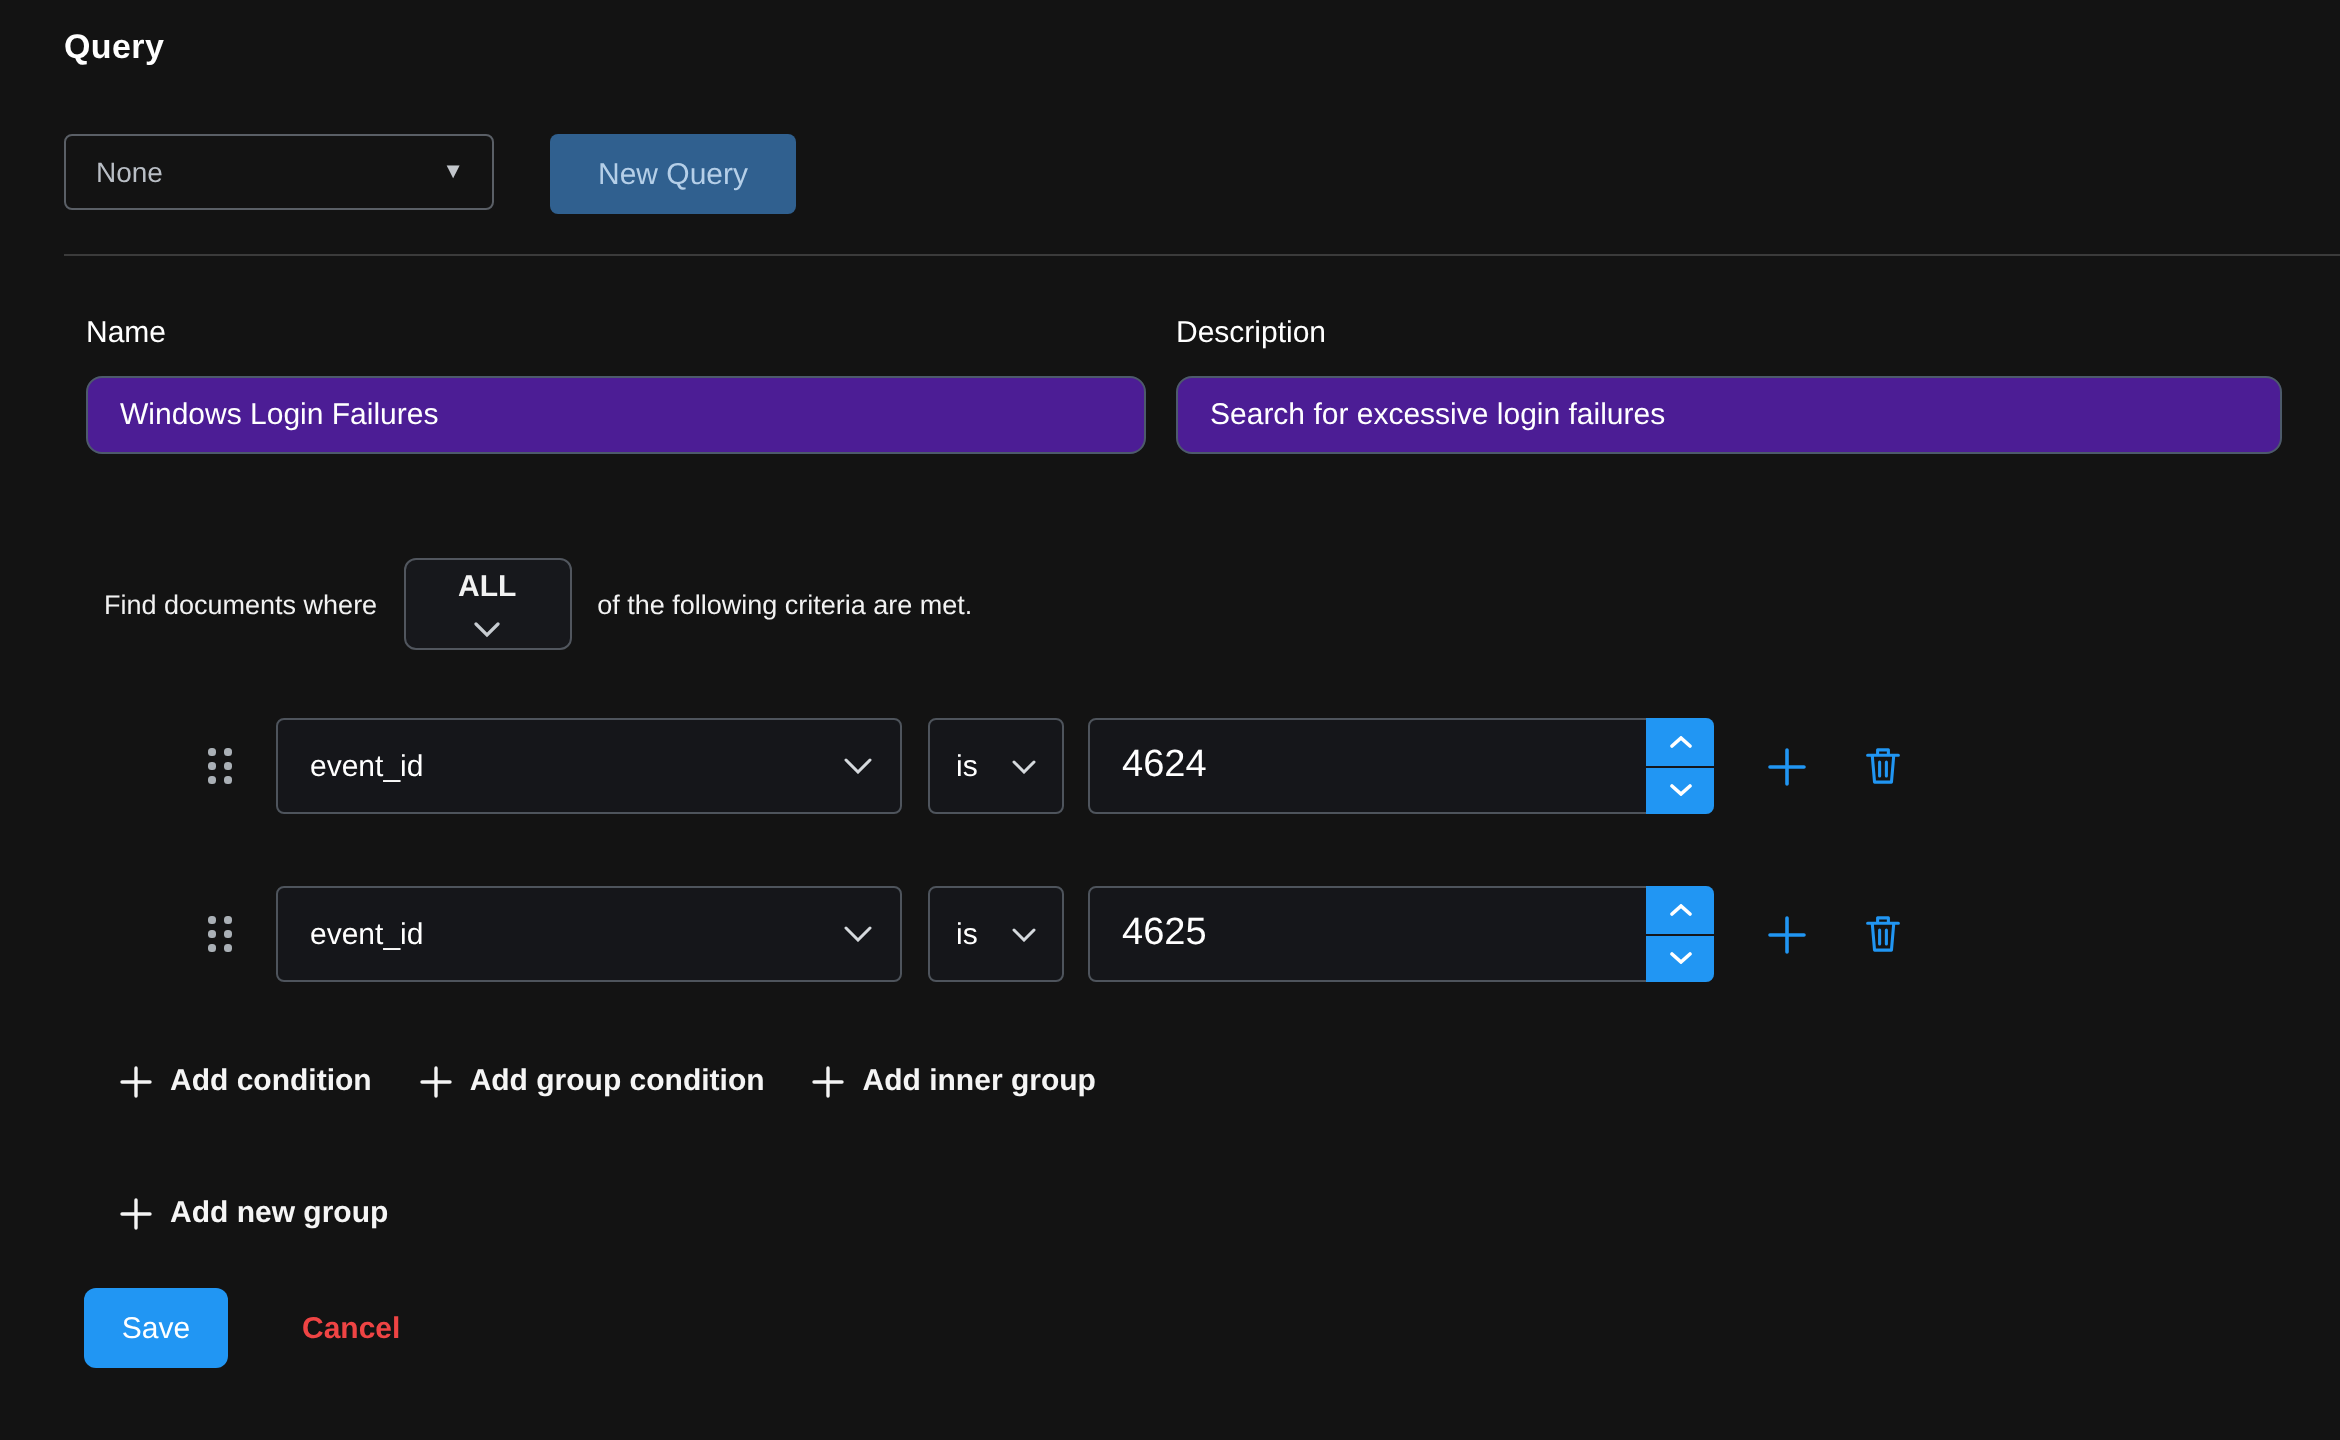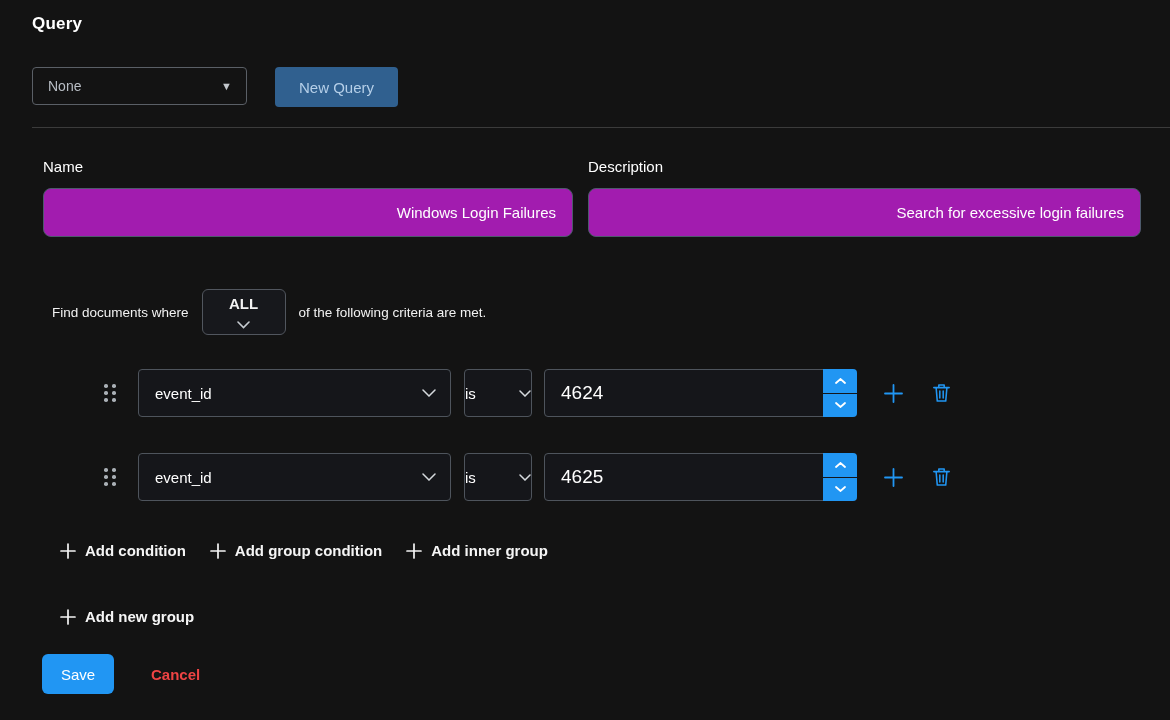--- a/index.html
+++ b/index.html
@@ -64,30 +64,29 @@
   .form-row {
     display: flex;
     gap: 15px;
     margin: 30px 29px 0 43px;
   }
   .form-col-name { width: 530px; flex: none; }
   .form-col-desc { flex: 1; }
   .field-label { font-size: 15px; font-weight: 400; margin-bottom: 13px; }
   .text-input {
     width: 100%;
-    height: 49px;
-    background: #a21caf;
+    height: 39px;
+    background: #4c1d95;
     border: 1px solid #4d5a6b;
     border-radius: 8px;
     color: #ffffff;
     font-size: 15px;
     font-family: inherit;
     padding: 0 16px;
     outline: none;
-    text-align: right;
   }
 
   
   .criteria-row {
     display: flex;
     align-items: center;
     gap: 13px;
     margin: 52px 0 0 52px;
     font-size: 13.5px;
     color: #f2f2f2;
@@ -136,21 +135,21 @@
     border-radius: 4px;
     display: flex;
     align-items: center;
     justify-content: space-between;
     padding: 0 14px 0 16px;
     font-size: 15px;
     color: #ffffff;
     cursor: pointer;
   }
   .field-select { width: 313px; }
-  .op-select { width: 68px; margin-left: 13px; padding: 0 0; }
+  .op-select { width: 68px; margin-left: 13px; padding: 0 13px; }
   .value-wrap {
     position: relative;
     width: 313px;
     height: 48px;
     margin-left: 12px;
   }
   .value-input {
     width: 100%;
     height: 100%;
     background: #15161a;

